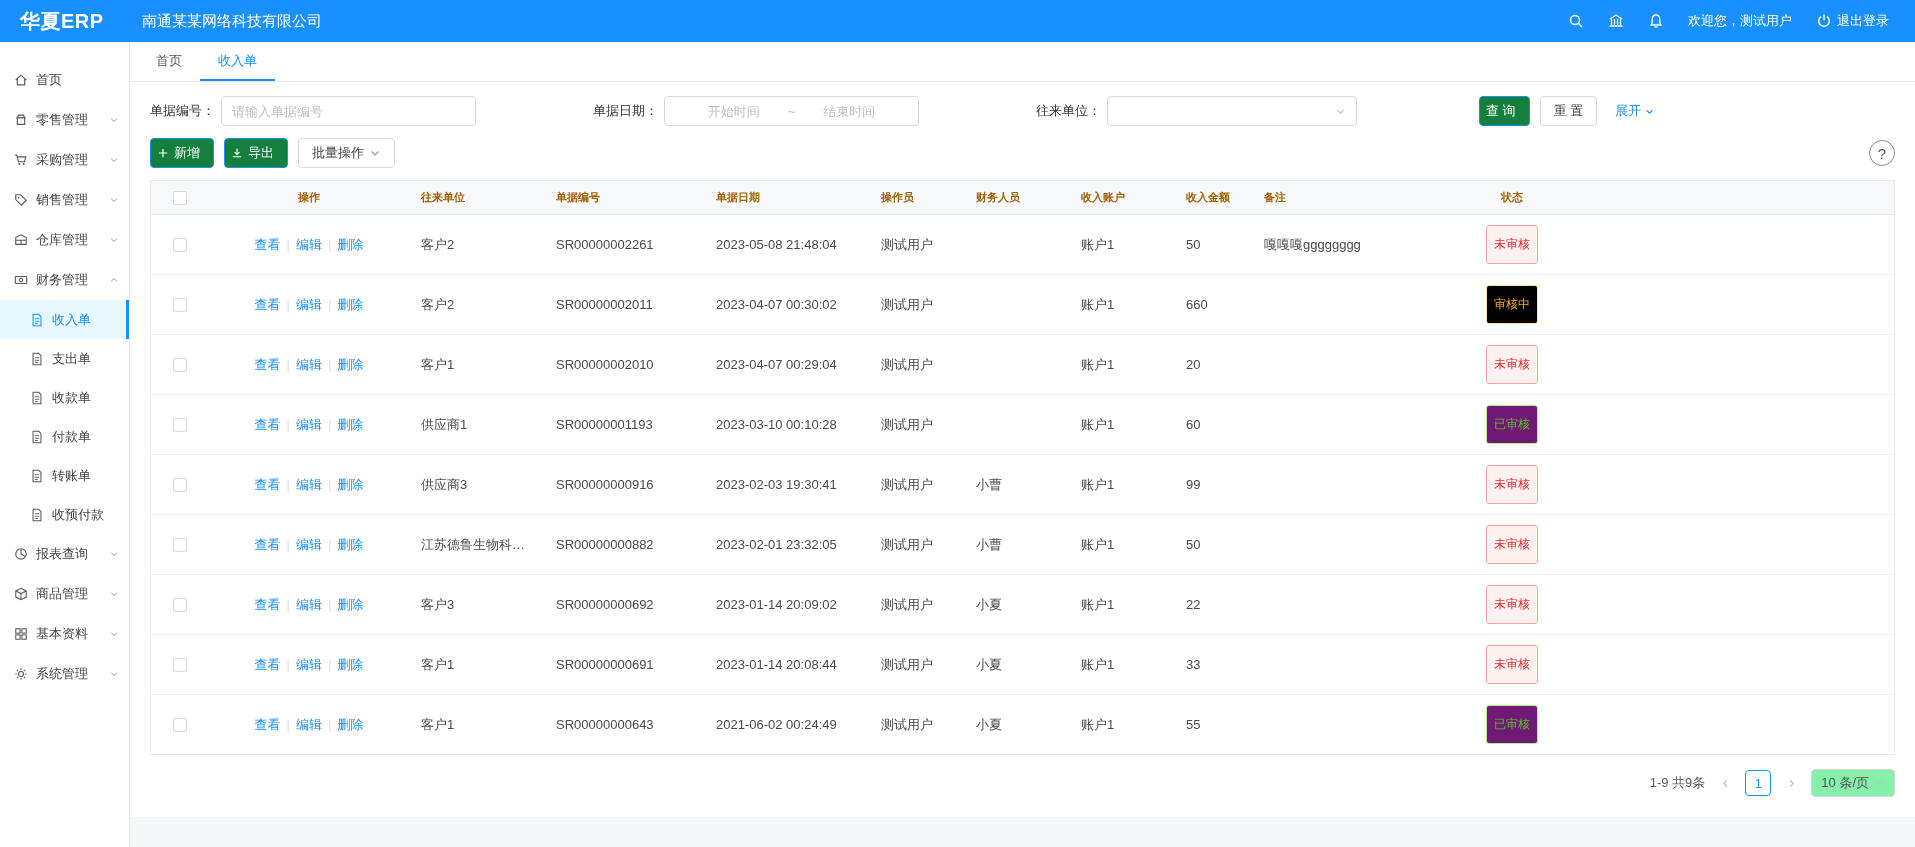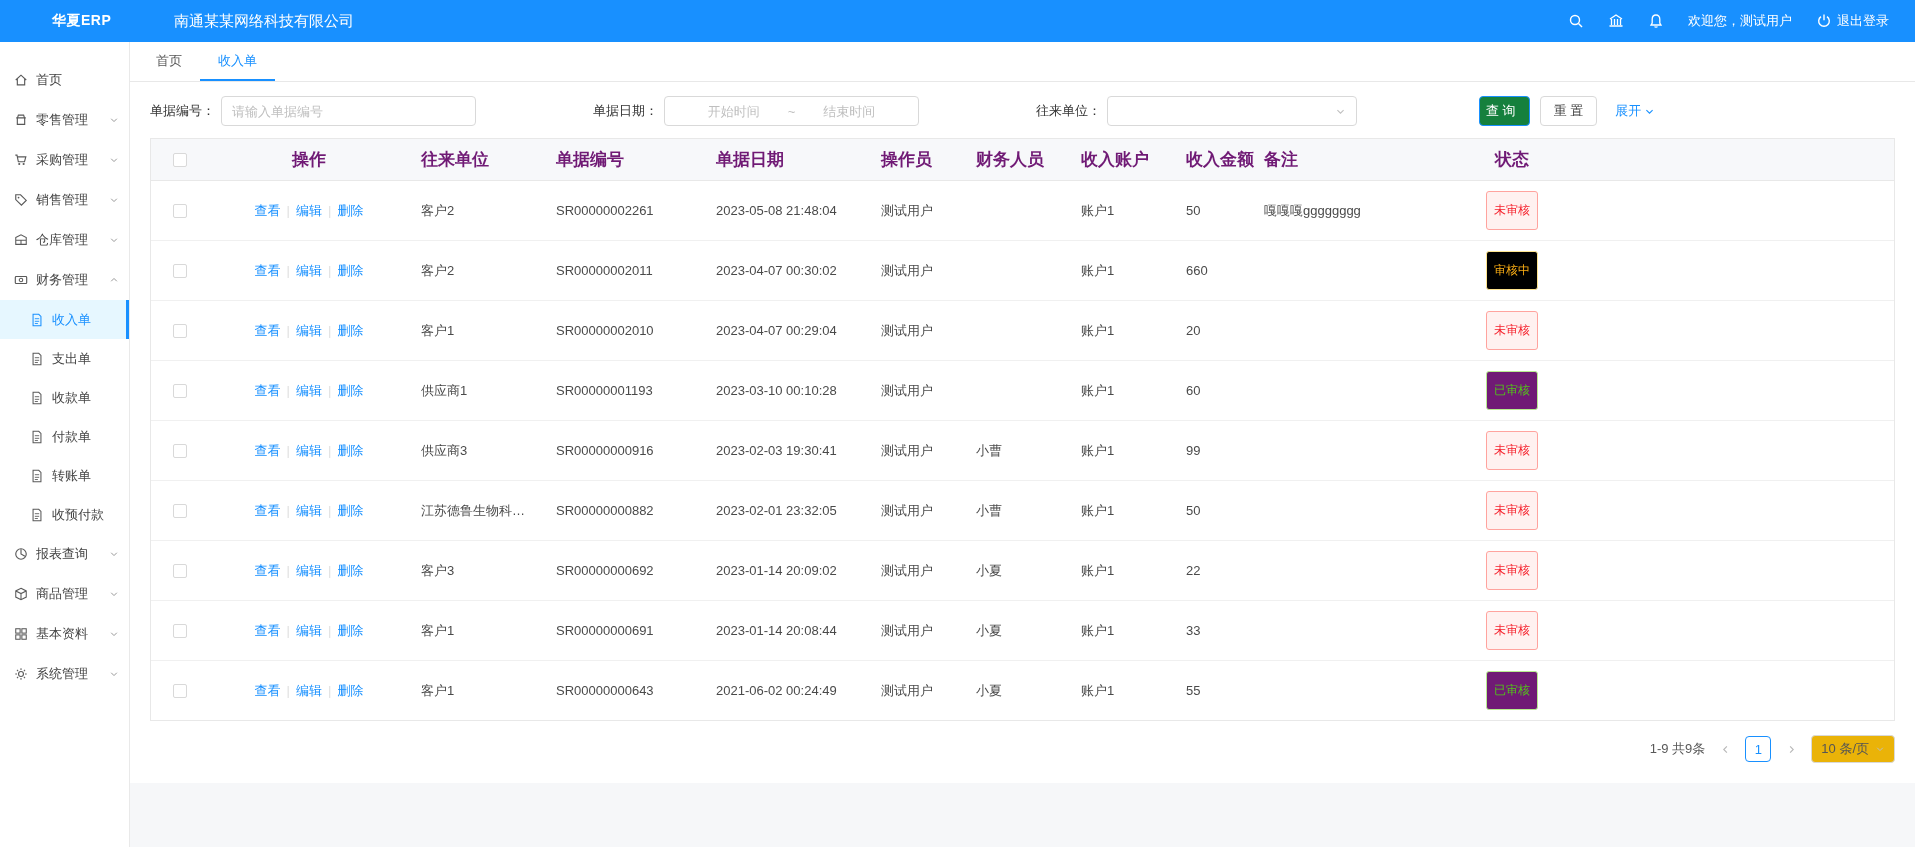--- a/index.html
+++ b/index.html
@@ -1,21 +1,21 @@
 <!DOCTYPE html>
 <html><head>
 <meta charset="utf-8">
 <style>
   * { box-sizing: border-box; margin: 0; padding: 0; }
   html, body { width: 1915px; height: 847px; overflow: hidden; }
   body { font-family: "Liberation Sans", "DejaVu Sans", sans-serif; font-size: 13px; color: #333; background: #f6f7f9; }
 
   
   .topbar { height: 42px; background: #1890ff; display: flex; align-items: center; color: #fff; }
-  .logo { width: 130px; padding-left: 20px; font-size: 14px; font-weight: bold; letter-spacing: 0.5px; margin-left: 32px; }
+  .logo { width: 130px; padding-left: 20px; font-size: 20px; font-weight: bold; letter-spacing: 0.5px; }
   .company { margin-left: 12px; font-size: 15px; }
   .topbar-right { margin-left: auto; display: flex; align-items: center; gap: 24px; padding-right: 26px; font-size: 13px; }
   .tb-icon { display: inline-flex; cursor: pointer; color: #fff; }
   .tb-icon svg { width: 16px; height: 16px; display: block; }
   .logout { display: inline-flex; align-items: center; gap: 5px; cursor: pointer; }
 
   
   .layout { display: flex; height: 805px; }
   .sidebar { width: 130px; background: #fff; border-right: 1px solid #e9e9e9; padding-top: 18px; flex-shrink: 0; }
   .side-item { height: 40px; display: flex; align-items: center; gap: 8px; padding: 0 10px 0 14px; color: #444; cursor: pointer; }
@@ -57,21 +57,21 @@
   .btn .bicon svg { width: 12px; height: 12px; display: block; }
   .expand-link { color: #1890ff; display: inline-flex; align-items: center; gap: 3px; cursor: pointer; margin-left: 8px; }
   .expand-link svg { width: 11px; height: 11px; display: block; }
 
   .toolbar-row { display: flex; align-items: center; gap: 10px; margin-bottom: 12px; }
   .help-circle { margin-left: auto; width: 26px; height: 26px; border: 1px solid #8c8c8c; border-radius: 50%; color: #595959; display: flex; align-items: center; justify-content: center; font-size: 15px; cursor: pointer; }
 
   
   .table-wrap { border: 1px solid #e8e8e8; }
   table { width: 100%; table-layout: fixed; border-collapse: collapse; }
-  thead th { background: #f7f8fa; border-bottom: 1px solid #e8e8e8; padding: 9px 12px; text-align: left; font-weight: 600; font-size: 17px; color: #701a75; white-space: nowrap; font-family: Liberation Mono, monospace; }
+  thead th { background: #f7f8fa; border-bottom: 1px solid #e8e8e8; padding: 9px 12px; text-align: left; font-weight: 600; font-size: 11px; color: #a16207; white-space: nowrap; font-family: Liberation Mono, monospace; }
   tbody td { border-bottom: 1px solid #f0f0f0; padding: 10px 12px; font-size: 13px; color: #4a4a4a; white-space: nowrap; overflow: hidden; text-overflow: ellipsis; }
   tbody tr:last-child td { border-bottom: none; }
   .c-sel { width: 58px; text-align: center; }
   .c-ops { width: 200px; text-align: center; }
   .c-partner { width: 135px; }
   .c-bill { width: 160px; }
   .c-date { width: 165px; }
   .c-operator { width: 95px; }
   .c-finance { width: 105px; }
   .c-account { width: 105px; }
@@ -84,21 +84,21 @@
   .badge { display: inline-block; padding: 10px 7px; font-size: 12px; line-height: 17px; border-radius: 3px; border: 1px solid; }
   .badge.danger { color: #f5222d; background: #fff1f0; border-color: #ffa39e; }
   .badge.warning { color: #faad14; background: #000000; border-color: #ffe58f; }
   .badge.success { color: #52c41a; background: #701a75; border-color: #b7eb8f; }
 
   
   .pagination { display: flex; justify-content: flex-end; align-items: center; gap: 8px; margin-top: 14px; color: #595959; font-size: 13px; }
   .page-nav { width: 24px; height: 24px; display: flex; align-items: center; justify-content: center; color: #b8b8b8; cursor: pointer; }
   .page-nav svg { width: 11px; height: 11px; display: block; }
   .page-current { min-width: 26px; height: 26px; border: 1px solid #1890ff; color: #1890ff; border-radius: 4px; background: #fff; display: flex; align-items: center; justify-content: center; cursor: pointer; }
-  .page-size { height: 28px; border: 1px solid #d9d9d9; border-radius: 4px; background: #eab308; display: flex; align-items: center; gap: 6px; padding: 0 9px; color: #555; cursor: pointer; }
+  .page-size { height: 28px; border: 1px solid #d9d9d9; border-radius: 4px; background: #86efac; display: flex; align-items: center; gap: 6px; padding: 0 9px; color: #555; cursor: pointer; }
   .page-size svg { width: 10px; height: 10px; display: block; color: #bfbfbf; }
 </style>
 </head>
 <body>
 
 <div class="topbar">
   <div class="logo">华夏ERP</div>
   <div class="company">南通某某网络科技有限公司</div>
   <div class="topbar-right">
     <span class="tb-icon">
@@ -366,20 +366,47 @@
             <span>展开</span>
             <span style="display:inline-flex;">
               <svg viewBox="0 0 16 16">
                   <path d="M3.5 6 L8 10.5 L12.5 6" fill="none" stroke="currentColor" stroke-width="1.6"></path>
                 </svg>
             </span>
           </a>
         </div>
       </div>
 
+      <div class="toolbar-row">
+        <button class="btn primary">
+          <span class="bicon">
+            <svg viewBox="0 0 16 16">
+                <path d="M8 2.5 V13.5 M2.5 8 H13.5" stroke="currentColor" stroke-width="1.6" fill="none"></path>
+              </svg>
+          </span>
+          <span>新增</span>
+        </button>
+        <button class="btn primary">
+          <span class="bicon">
+            <svg viewBox="0 0 16 16">
+                <path d="M8 2 V9.5 M4.8 6.8 L8 10 L11.2 6.8 M2.5 13 H13.5" stroke="currentColor" stroke-width="1.5" fill="none"></path>
+              </svg>
+          </span>
+          <span>导出</span>
+        </button>
+        <button class="btn">
+          <span>批量操作</span>
+          <span class="bicon" style="color:#999;">
+            <svg viewBox="0 0 16 16">
+                <path d="M3.5 6 L8 10.5 L12.5 6" fill="none" stroke="currentColor" stroke-width="1.6"></path>
+              </svg>
+          </span>
+        </button>
+        <span class="help-circle">?</span>
+      </div>
 
       <div class="table-wrap">
         <table>
           <thead>
               <tr id="thead-row">
                 <th class="c-sel"><span class="checkbox"></span></th>
                 <th class="c-ops">操作</th>
                 <th class="c-partner">往来单位</th>
                 <th class="c-bill">单据编号</th>
                 <th class="c-date">单据日期</th>

